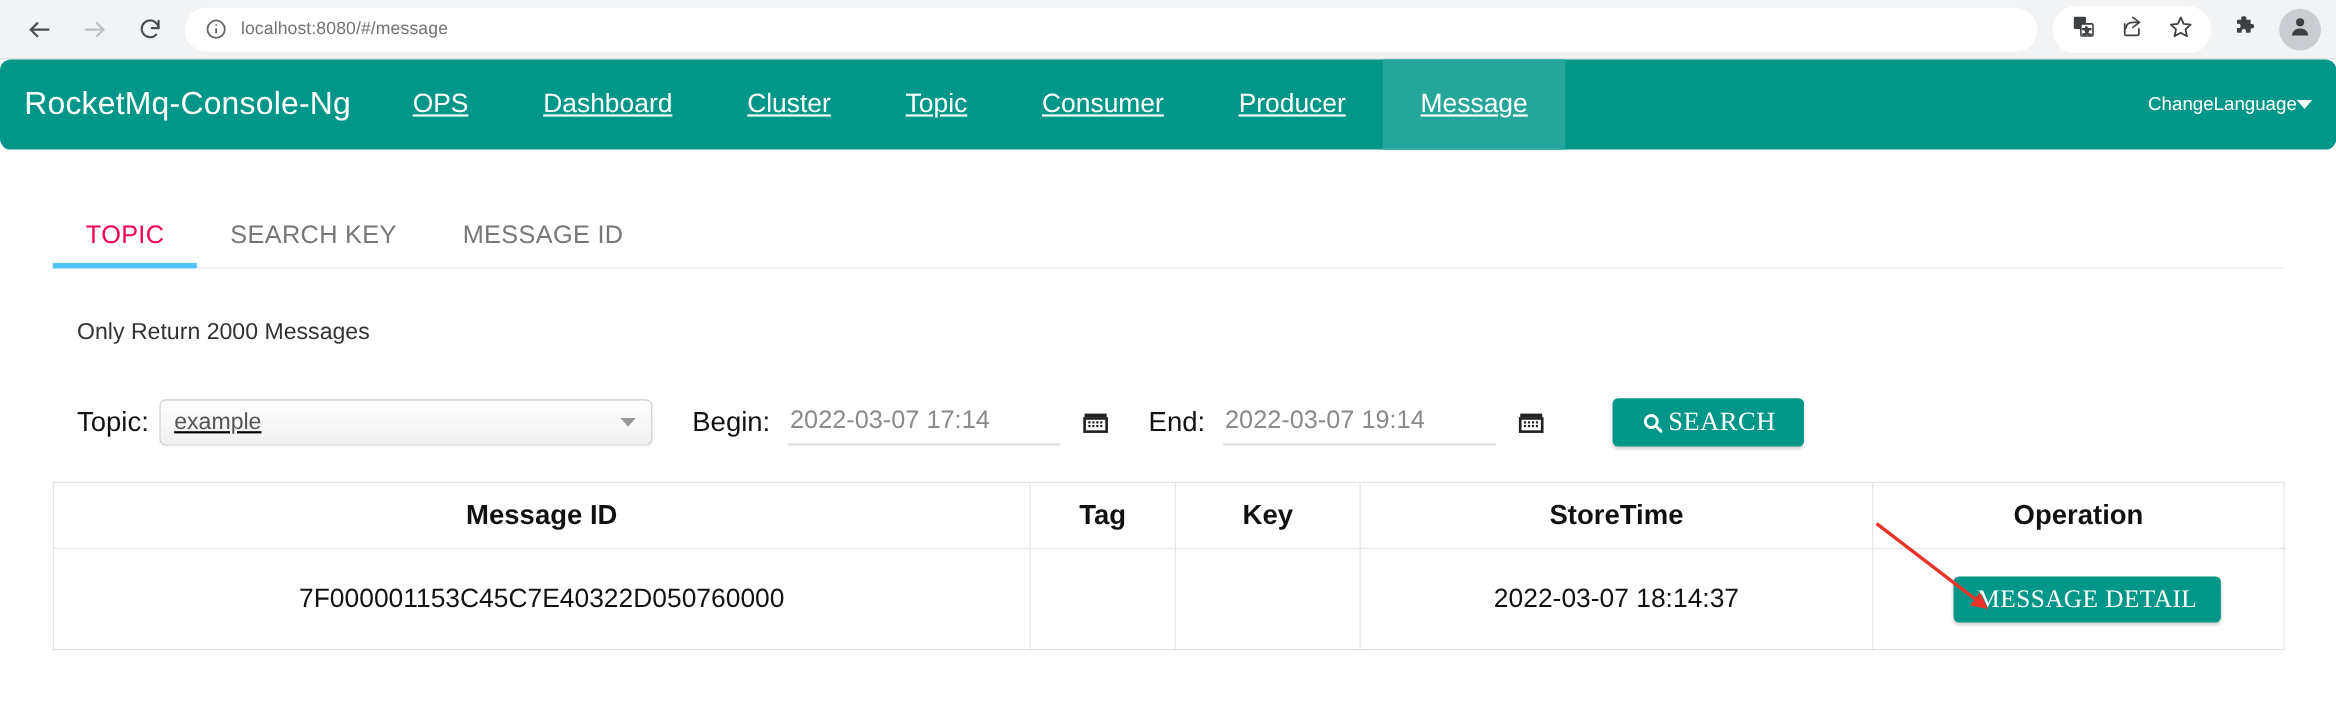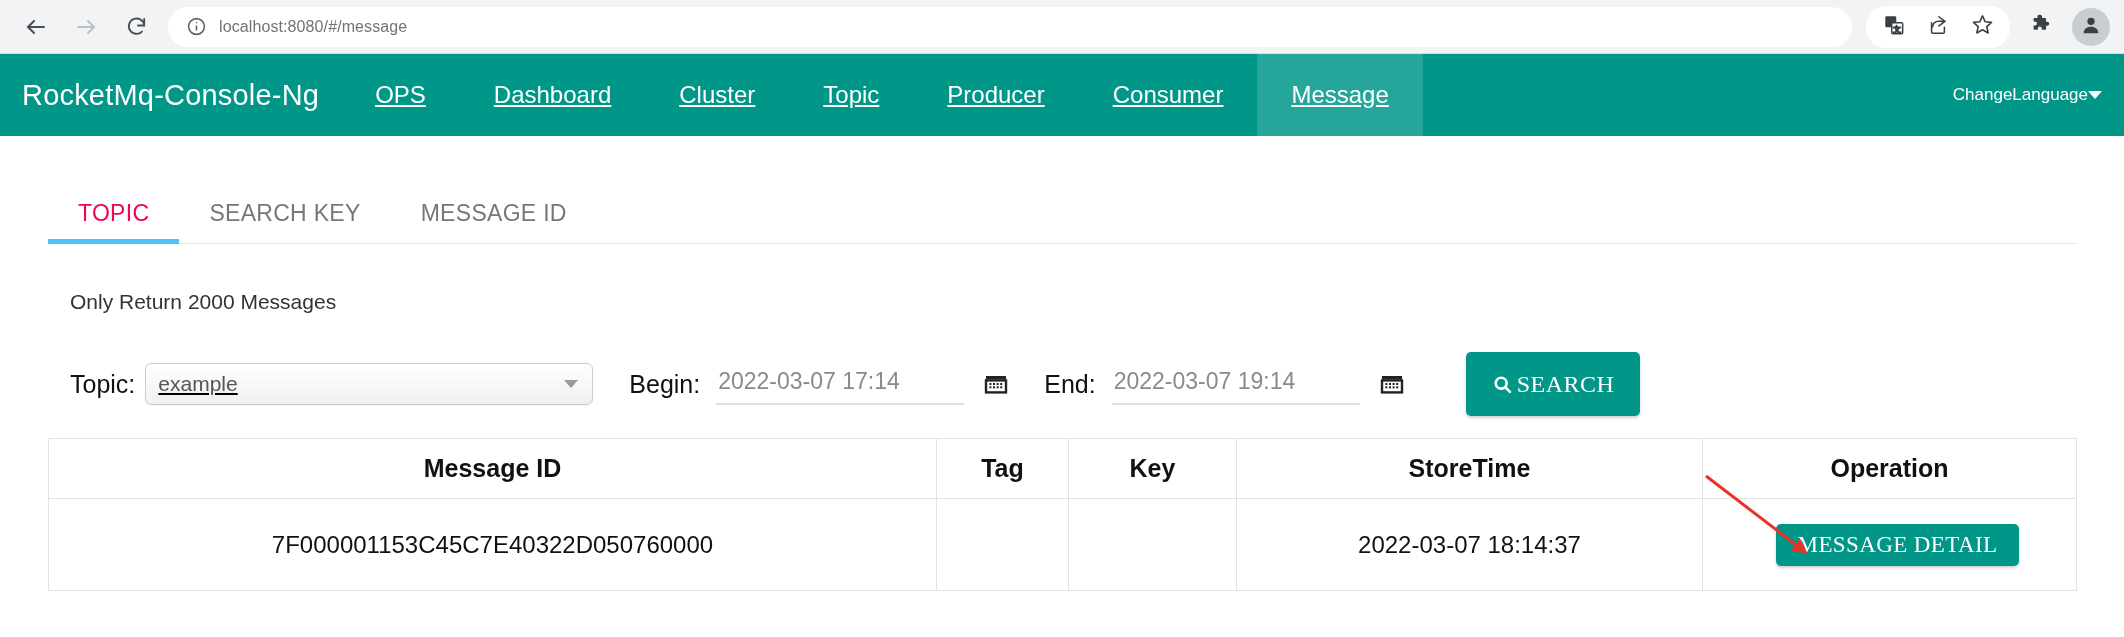--- a/index.html
+++ b/index.html
@@ -76,20 +76,21 @@
   }
 
   
   .app-nav {
     height: 82px;
     background: #009688;
     display: flex;
     align-items: stretch;
     color: #ffffff;
     position: relative;
+    border-radius: 10px;
   }
   .brand {
     display: flex; align-items: center;
     padding: 0 22px 0 22px;
     font-size: 29px;
     color: #ffffff;
     white-space: nowrap;
     letter-spacing: 0.2px;
   }
   .nav-links { display: flex; align-items: stretch; }
@@ -207,21 +208,21 @@
     display: flex;
     align-items: center;
   }
 
   .search-btn {
     margin-left: 62px;
     background: #009688;
     color: #ffffff;
     border: none;
     border-radius: 5px;
-    height: 64px;
+    height: 44px;
     padding: 0 26px;
     display: flex;
     align-items: center;
     gap: 4px;
     box-shadow: 0 2px 3px rgba(0,0,0,0.18);
     cursor: pointer;
     font-family: "Liberation Serif", serif;
     font-variant: small-caps;
     font-size: 24px;
     letter-spacing: 0.5px;
@@ -374,22 +375,22 @@
   </div>
 </div>
 
 <div class="app-nav">
   <div class="brand">RocketMq-Console-Ng</div>
   <div class="nav-links">
     <div class="nav-link">OPS</div>
     <div class="nav-link">Dashboard</div>
     <div class="nav-link">Cluster</div>
     <div class="nav-link">Topic</div>
+    <div class="nav-link">Consumer</div>
     <div class="nav-link">Producer</div>
-    <div class="nav-link">Consumer</div>
     <div class="nav-link active">Message</div>
   </div>
   <div class="nav-right">
     <div class="lang-link">
       <span>ChangeLanguage</span>
       <span class="caret-down"></span>
     </div>
   </div>
 </div>
 

